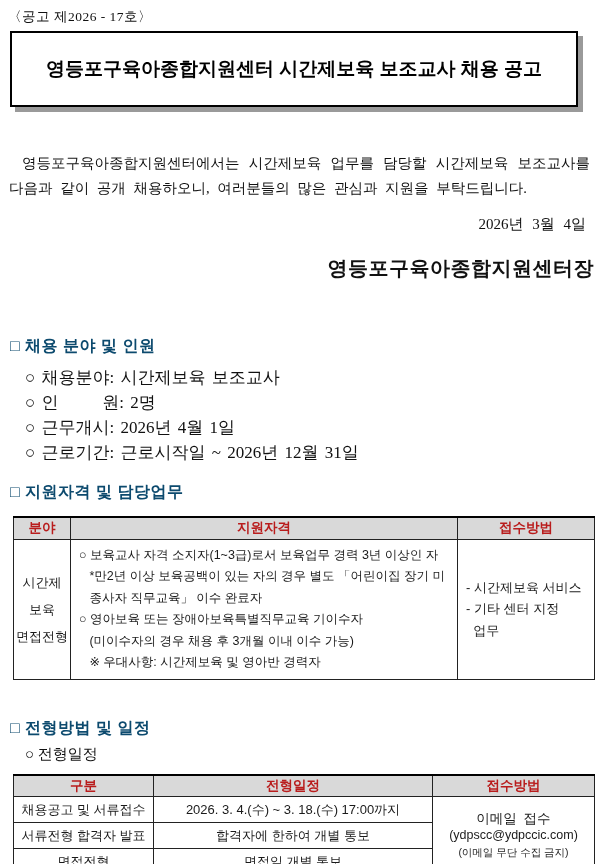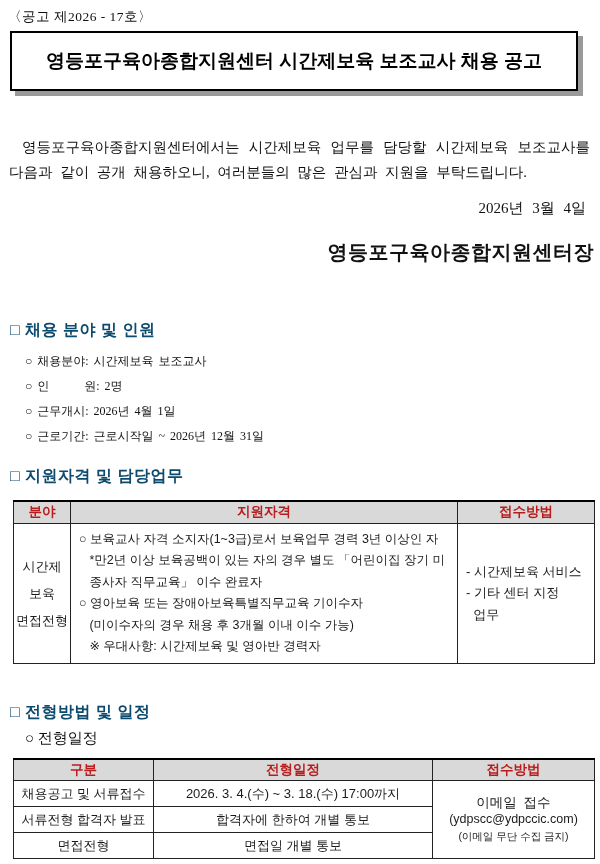--- a/index.html
+++ b/index.html
@@ -12,21 +12,21 @@
   }
   .page { position: relative; width: 600px; height: 864px; background: #fff; overflow: hidden; }
 
   .doc-number {
     padding-top: 8px; margin-left: 8px;
     font-size: 13.5px; letter-spacing: 0.5px;
   }
 
   .title-box {
     margin: 5px 22px 0 10px;
-    height: 60px;
+    height: 76px;
     border: 2px solid #000;
     background: #fff;
     box-shadow: 5px 5px 0 #9a9a9a;
     display: flex; align-items: center; justify-content: center;
   }
   .title-box .title-text {
     font-family: "Liberation Sans", "DejaVu Sans", sans-serif;
     font-weight: bold; font-size: 19px; white-space: nowrap;
     letter-spacing: 0px; color: #000;
   }
@@ -46,21 +46,21 @@
   .section-heading {
     margin-left: 10px;
     font-family: "Liberation Sans", "DejaVu Sans", sans-serif;
     font-weight: bold; font-size: 16px; letter-spacing: 0.5px; color: #0c4a6e;
   }
   .heading-recruit  { margin-top: 54px; }
   .heading-qualify  { margin-top: 17px; }
   .heading-process  { margin-top: 38px; }
 
   .bullet-list { margin-top: 8px; margin-left: 25px; }
-  .bullet-item { font-size: 12px; line-height: 25px; white-space: pre; word-spacing: 2px; }
+  .bullet-item { font-size: 17px; line-height: 25px; white-space: pre; word-spacing: 2px; }
 
   .sub-bullet { margin-top: 6px; margin-left: 25px; font-size: 15px; }
 
   table { border-collapse: collapse; margin-left: 13px; width: 581px; table-layout: fixed; }
   .tbl { margin-top: 13px; border: 1px solid #000; border-top-width: 2px; }
   .tbl2 { margin-top: 10px; }
   th, td { border: 1px solid #222; vertical-align: middle; }
   th {
     background: #d9d9d9;
     font-family: "Liberation Sans", "DejaVu Sans", sans-serif;

